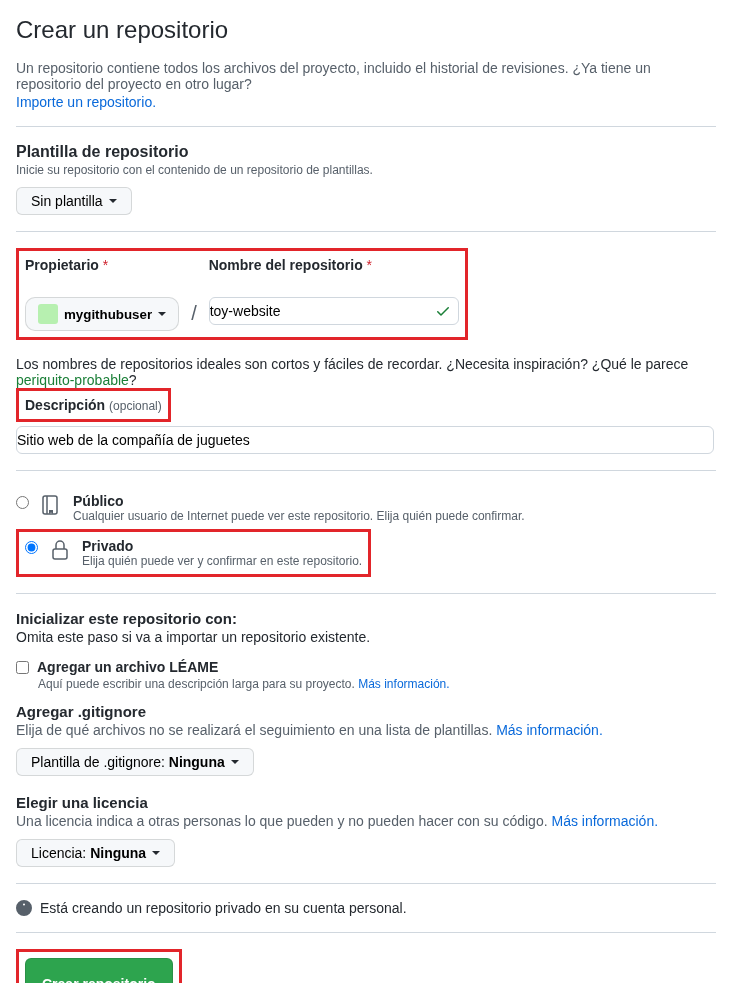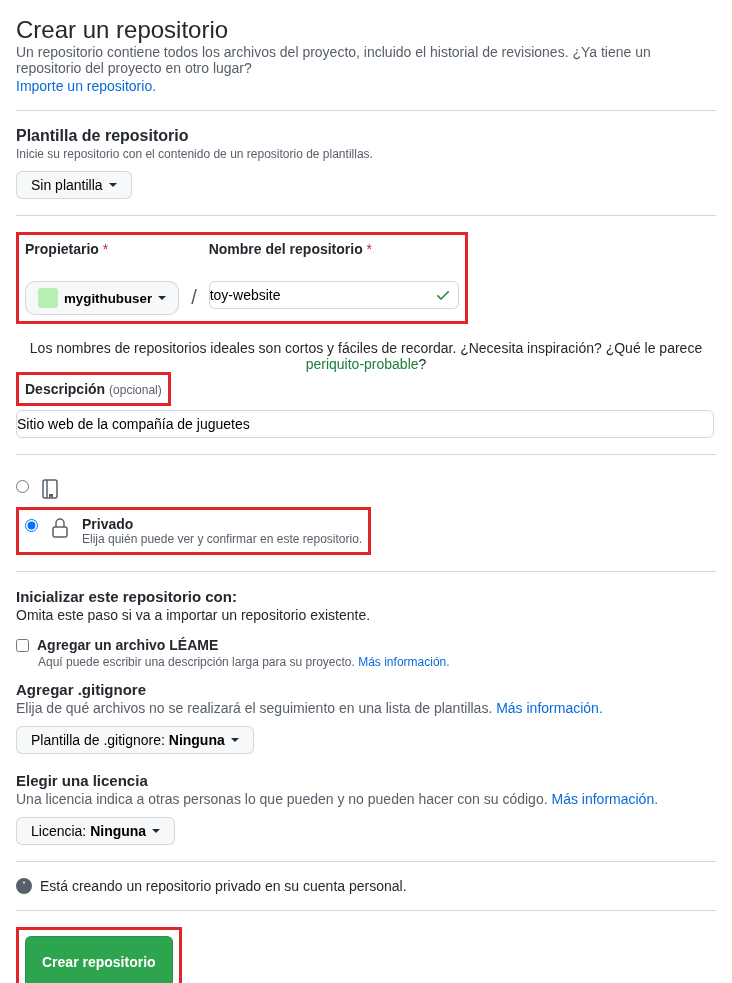--- a/index.html
+++ b/index.html
@@ -4,21 +4,21 @@
   <style>
     * { box-sizing: border-box; margin: 0; padding: 0; }
     body {
       font-family: -apple-system, BlinkMacSystemFont, "Segoe UI", Helvetica, Arial, sans-serif;
       font-size: 14px;
       color: #24292f;
       background: #fff;
       padding: 16px;
       width: 732px;
     }
-    h1 { font-size: 24px; font-weight: 400; margin-bottom: 0; }
+    h1 { font-size: 24px; font-weight: 400; margin-bottom: 16px; }
     .subhead { color: #57606a; margin-bottom: 2px; }
     .link { color: #0969da; text-decoration: none; cursor: pointer; }
     hr.divider { border: none; border-top: 1px solid #d0d7de; margin: 16px 0; }
     .section-title { font-size: 16px; font-weight: 600; margin-bottom: 2px; }
     .section-desc { color: #57606a; font-size: 12px; margin-bottom: 10px; }
     .btn {
       background: #f6f8fa;
       border: 1px solid rgba(27,31,36,0.15);
       border-radius: 6px;
       padding: 5px 14px;
@@ -68,21 +68,21 @@
       border: 1px solid #d0d7de;
       border-radius: 6px;
       padding: 5px 0;
       font-size: 14px;
       width: 100%;
       background: #fff;
     }
     .repo-name-wrap { position: relative; width: 250px; }
     .repo-name-input { width: 250px; padding-right: 30px; }
     .check-icon { position: absolute; right: 8px; top: 6px; color: #1a7f37; }
-    .hint { font-size: 14px; margin-top: 8px; text-align: center; }
+    .hint { font-size: 14px; margin-top: 8px; }
     .opt { font-weight: 400; color: #57606a; font-size: 12px; }
     .desc-input-wrap { margin-top: 4px; }
     .vis-row { display: flex; align-items: flex-start; gap: 10px; padding: 6px 0; }
     .vis-radio { margin-top: 3px; }
     .vis-icon { width: 24px; height: 24px; color: #57606a; flex-shrink: 0; }
     .vis-label { font-weight: 600; font-size: 14px; }
     .vis-desc { color: #57606a; font-size: 12px; }
     .checkbox-row { display: flex; align-items: flex-start; gap: 8px; margin-bottom: 2px; }
     .checkbox-row input { margin-top: 2px; }
     .checkbox-label { font-weight: 600; font-size: 14px; }
@@ -153,20 +153,24 @@
 
 <div class="vis-row">
   <input type="radio" name="vis" class="vis-radio" style="">
   <span class="vis-icon">
     <svg width="24" height="24" viewBox="0 0 24 24" fill="none" stroke="currentColor" stroke-width="1.5">
         <rect x="4" y="3" width="14" height="18" rx="2"></rect>
         <line x1="8" y1="3" x2="8" y2="21"></line>
         <path d="M10 17 h4 v4 l-2 -1.5 l-2 1.5 z" fill="currentColor" stroke="none"></path>
       </svg>
   </span>
+  <div>
+    <div class="vis-label">Público</div>
+    <div class="vis-desc">Cualquier usuario de Internet puede ver este repositorio. Elija quién puede confirmar.</div>
+  </div>
 </div>
 
 <div class="hl-red" style="display:inline-block;">
   <div class="vis-row" style="padding:0;">
     <input type="radio" name="vis" class="vis-radio" checked="" style="">
     <span class="vis-icon">
       <svg width="24" height="24" viewBox="0 0 24 24" fill="none" stroke="currentColor" stroke-width="1.5">
           <rect x="5" y="11" width="14" height="10" rx="2"></rect>
           <path d="M8 11 V7 a4 4 0 0 1 8 0 v4"></path>
         </svg>

